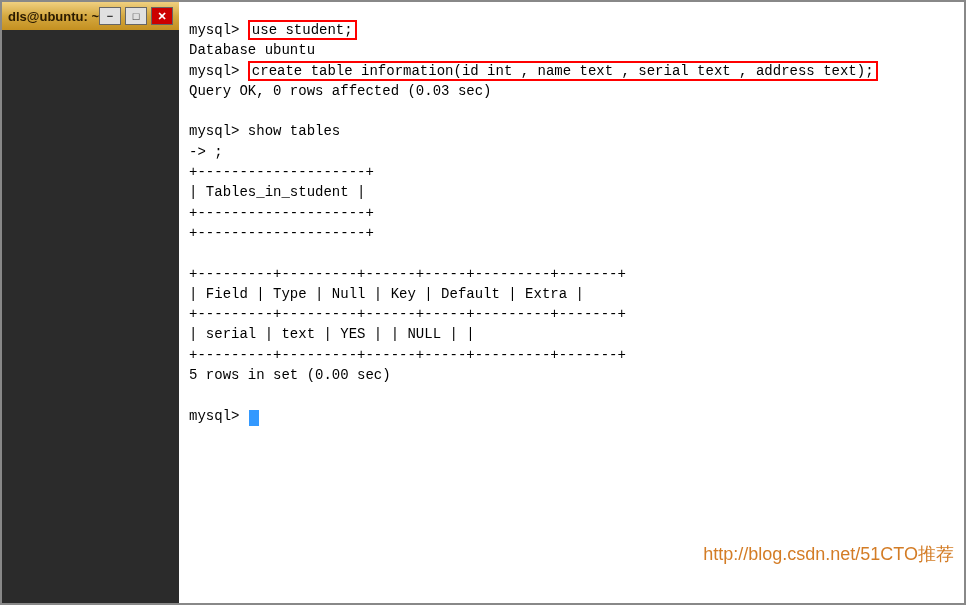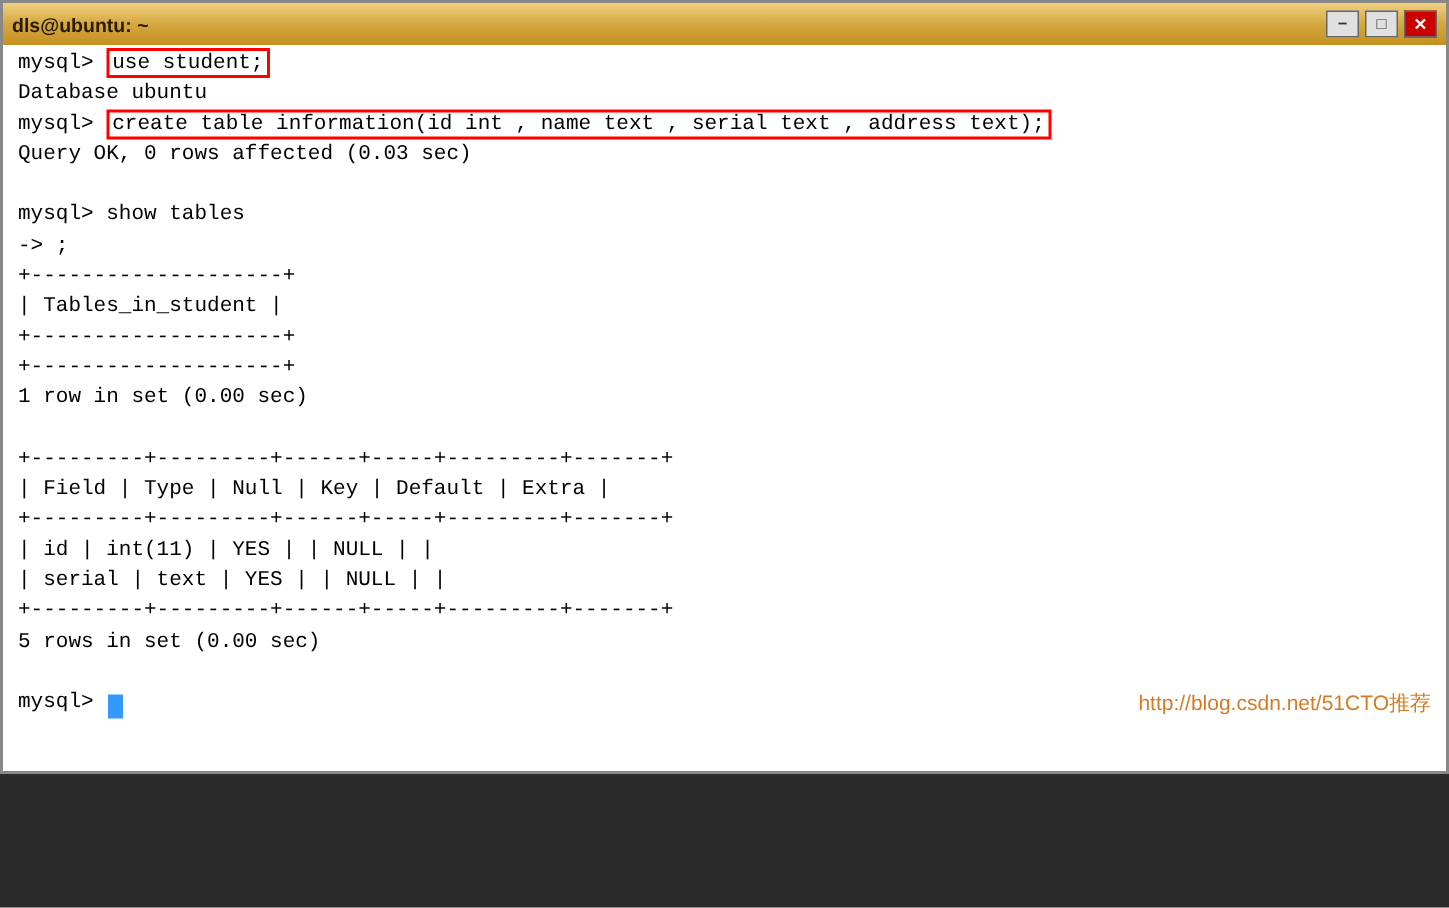--- a/index.html
+++ b/index.html
@@ -7,23 +7,23 @@
     body {
       width: 966px;
       height: 605px;
       overflow: hidden;
       font-family: 'Courier New', Courier, monospace;
       background: #2b2b2b;
     }
 
     .window {
       width: 966px;
-      height: 516px;
+      height: 605px;
       display: flex;
-      flex-direction: column;
+      flex-direction: row;
       border: 2px solid #888;
     }
 
     .title-bar {
       height: 28px;
       background: linear-gradient(to bottom, #f0d080 0%, #d4a840 50%, #c49020 100%);
       display: flex;
       align-items: center;
       justify-content: space-between;
       padding: 0 6px;
@@ -59,41 +59,41 @@
 
     .win-btn.close {
       background: #cc0000;
       color: white;
     }
 
     .terminal {
       flex: 1;
       background: #ffffff;
       color: #000000;
-      padding: 2px 10px;
+      padding: 18px 10px;
       font-family: 'Courier New', Courier, monospace;
       font-size: 14px;
       line-height: 1.45;
       overflow: hidden;
       position: relative;
     }
 
     .cmd-box {
       display: inline;
       border: 2px solid red;
       padding: 0 2px;
       background: white;
     }
 
     .watermark {
       position: absolute;
       bottom: 36px;
       right: 10px;
       color: #cc6600;
-      font-size: 14px;
+      font-size: 18px;
       font-family: Arial, sans-serif;
       opacity: 0.85;
     }
 
     .cursor {
       display: inline-block;
       width: 10px;
       height: 16px;
       background: #3399ff;
       vertical-align: bottom;
@@ -119,26 +119,24 @@
         <div>Database ubuntu</div>
         <div><span>mysql&gt; </span><span class="cmd-box">create table  information(id int , name text , serial text , address text);</span></div>
         <div>Query OK, 0 rows affected (0.03 sec)</div>
         <div>&nbsp;</div>
         <div>mysql&gt; show tables</div>
         <div>    -&gt; ;</div>
         <div>+--------------------+</div>
         <div>| Tables_in_student  |</div>
         <div>+--------------------+</div>
         <div>+--------------------+</div>
-        <div>1 row in set (0.00 sec)</div>
         <div>&nbsp;</div>
         <div>+---------+---------+------+-----+---------+-------+</div>
         <div>| Field   | Type    | Null | Key | Default | Extra |</div>
         <div>+---------+---------+------+-----+---------+-------+</div>
-        <div>| id      | int(11) | YES  |     | NULL    |       |</div>
         <div>| serial  | text    | YES  |     | NULL    |       |</div>
         <div>+---------+---------+------+-----+---------+-------+</div>
         <div>5 rows in set (0.00 sec)</div>
         <div>&nbsp;</div>
         <div><span>mysql&gt; </span><span class="cursor"></span></div>
       </div>
     <div class="watermark">http://blog.csdn.net/51CTO推荐</div>
   </div>
 </div>
 

